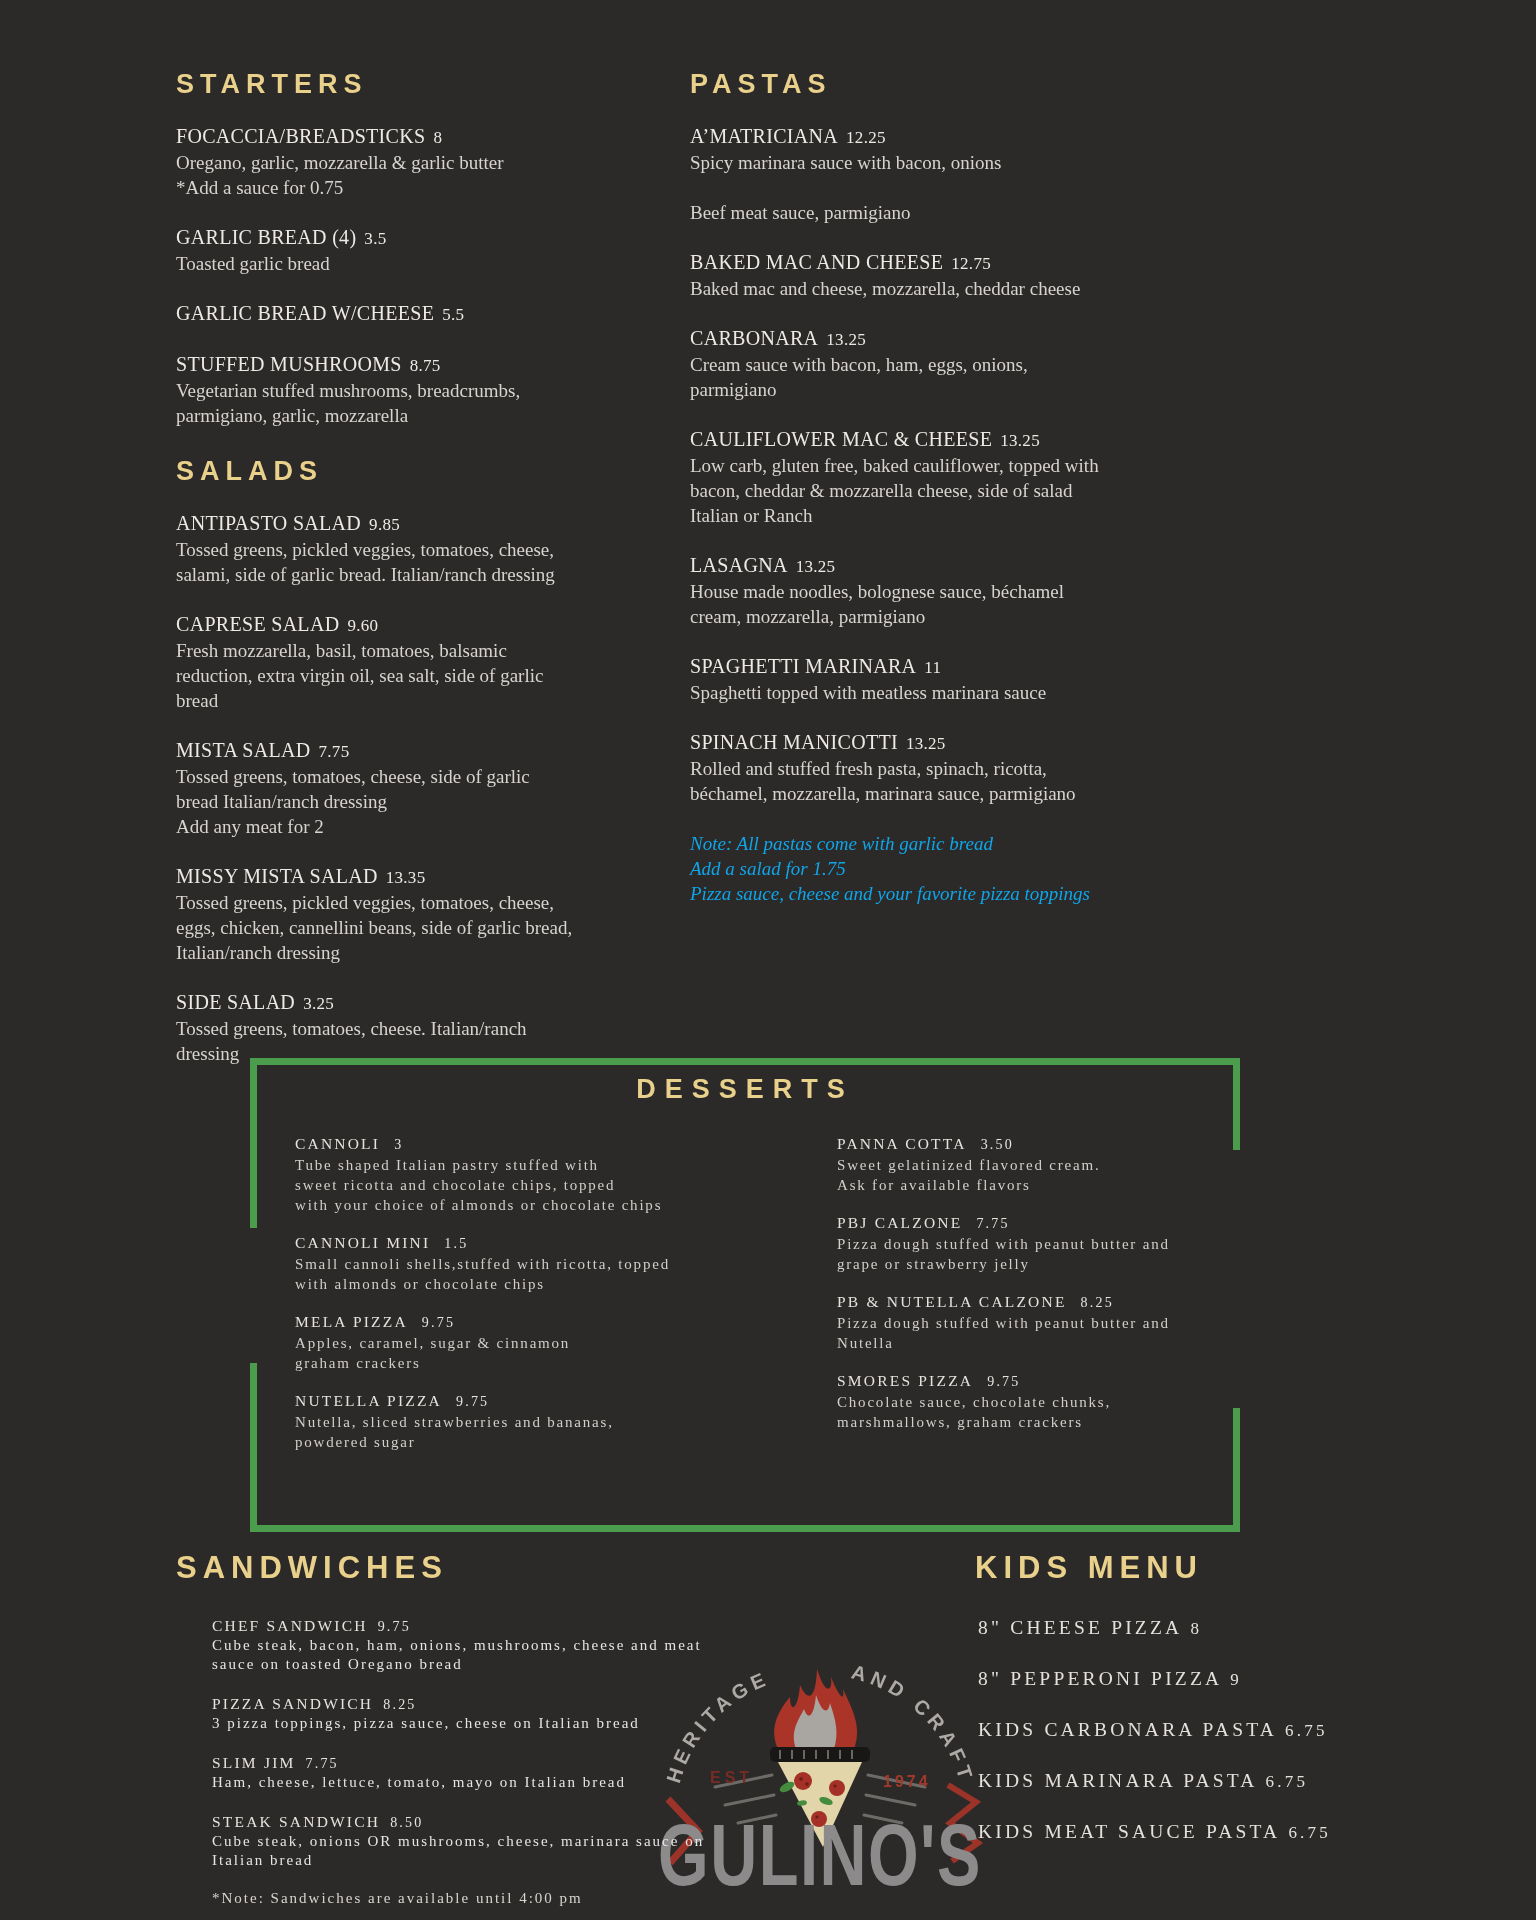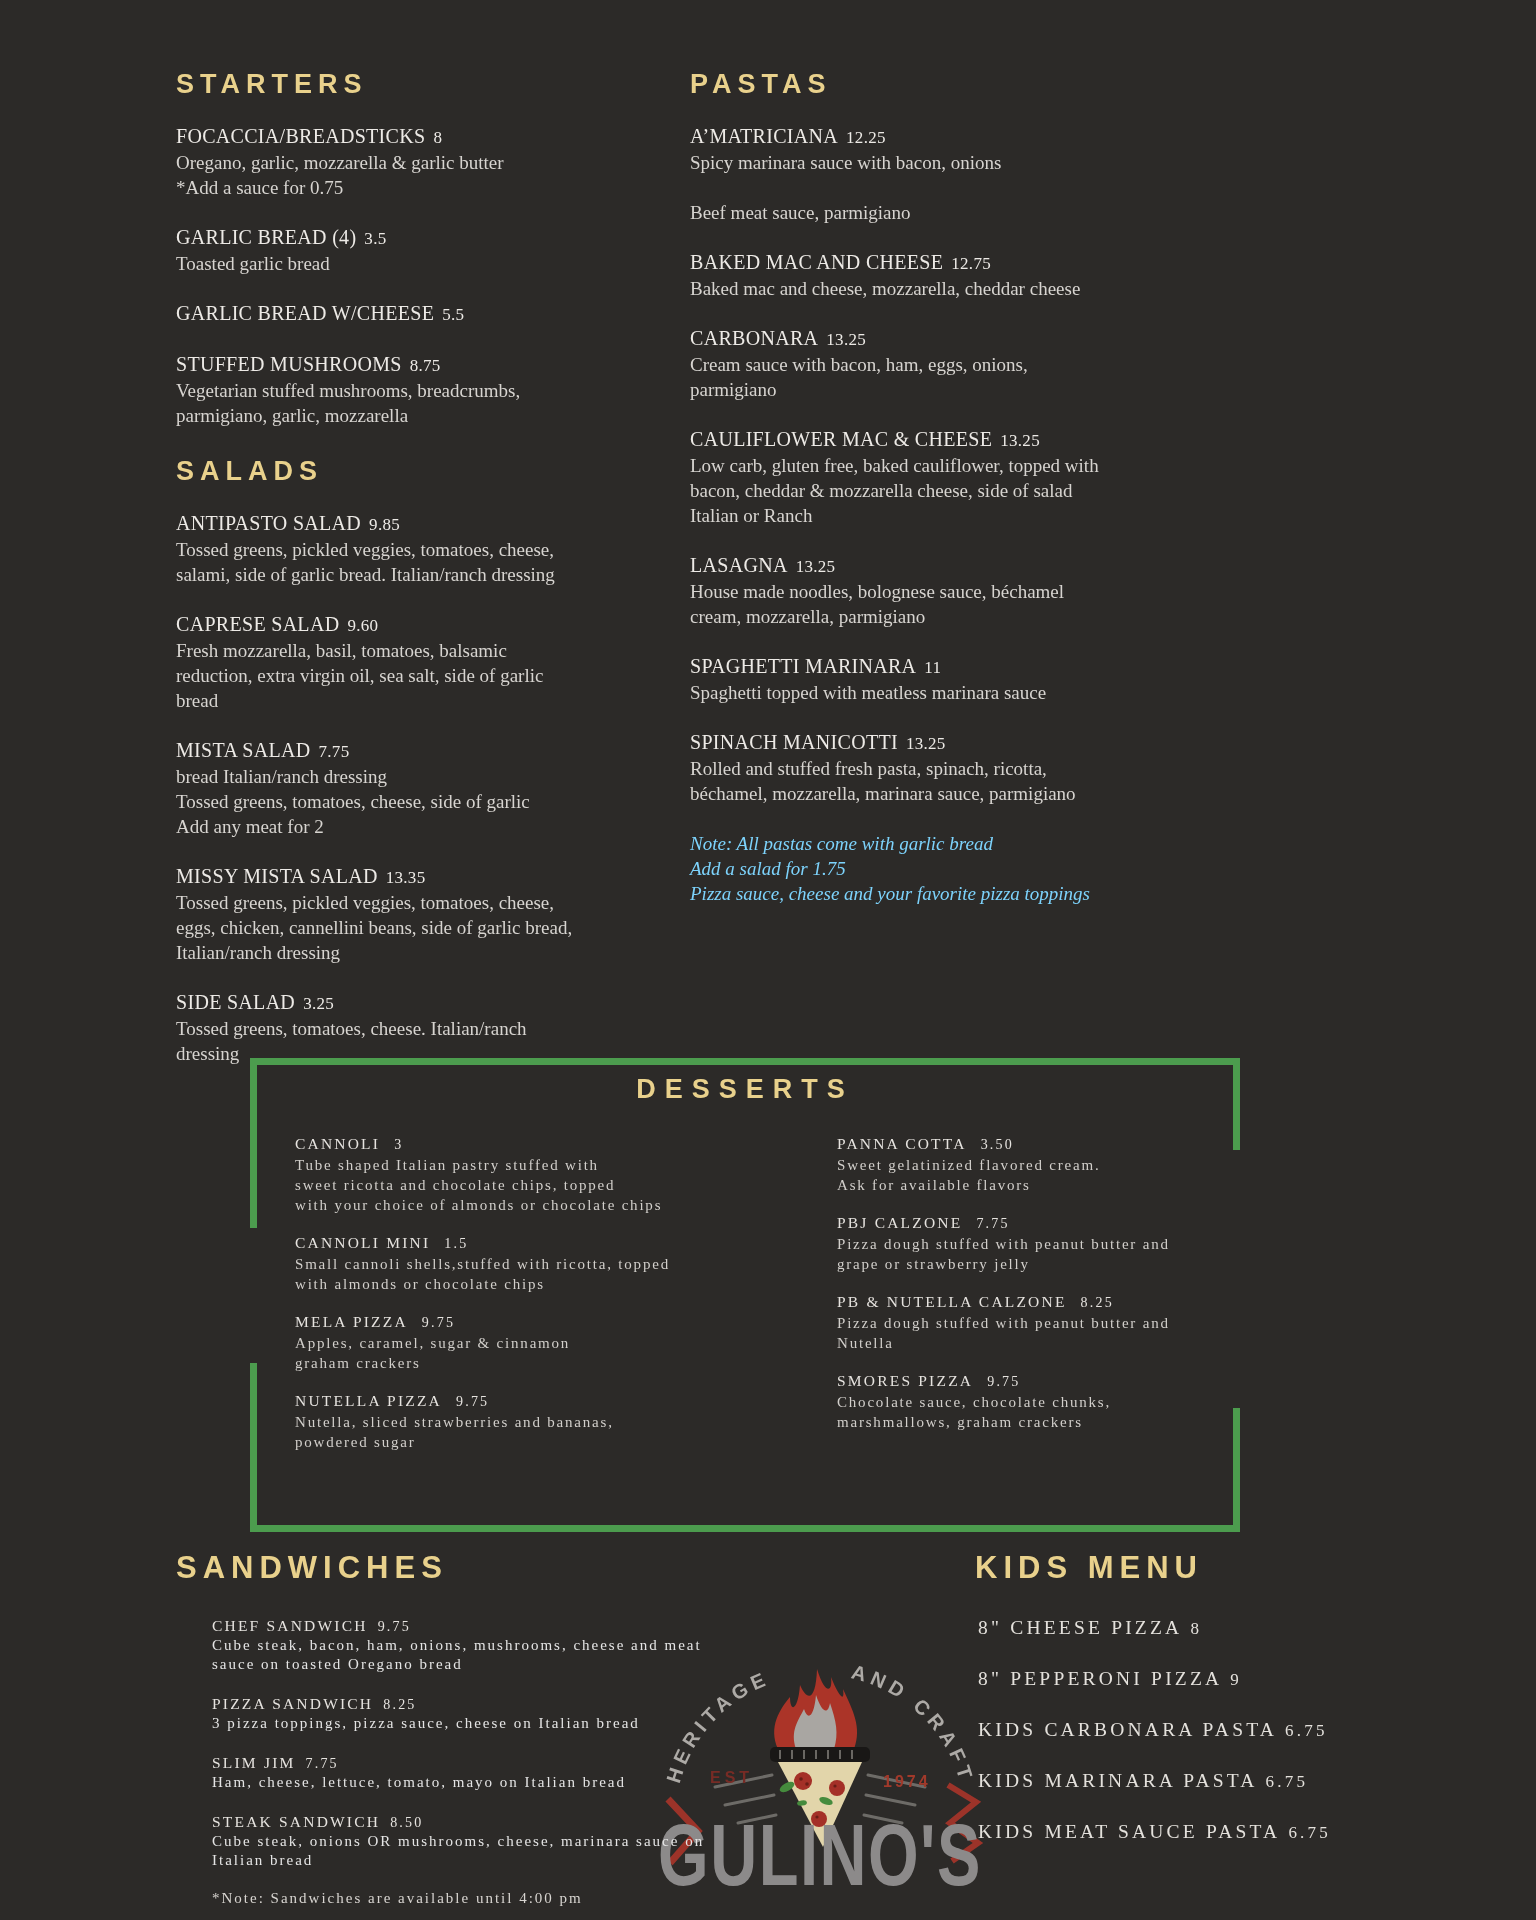--- a/index.html
+++ b/index.html
@@ -12,21 +12,21 @@
   
   .col{position:absolute;top:66px;}
   #left-col{left:176px;width:505px;}
   #right-col{left:690px;width:578px;}
   .menu-item{margin-bottom:25px;}
   .item-title{font-size:20px;line-height:25px;letter-spacing:.3px;color:#edeae6;}
   .price{font-size:17px;margin-left:8px;}
   .desc-line{font-size:19px;line-height:25px;color:#d7d4d0;}
   .salads-heading{margin-top:0;}
   .pasta-note{font-style:italic;}
-  .pasta-note .desc-line{color:#7dd3fc;}
+  .pasta-note .desc-line{color:#0ea5e9;}
   
   .desserts-box{position:absolute;left:250px;top:1058px;width:990px;height:474px;z-index:2;}
   .gb{position:absolute;background:#4c9c4e;}
   .gb-top{left:0;right:0;top:0;height:7px;}
   .gb-bottom{left:0;right:0;bottom:0;height:7px;}
   .gb-l1{left:0;top:0;width:7px;height:170px;}
   .gb-l2{left:0;top:305px;width:7px;height:169px;}
   .gb-r1{right:0;top:0;width:7px;height:92px;}
   .gb-r2{right:0;top:350px;width:7px;height:124px;}
   .desserts-title{font-size:27px;line-height:34px;letter-spacing:9px;text-align:center;margin-top:14px;}
@@ -102,22 +102,22 @@
           <div class="item-title"><span class="nm">CAPRESE SALAD</span><span class="price">9.60</span></div>
           <div>
             <div class="desc-line">Fresh mozzarella, basil, tomatoes, balsamic</div>
             <div class="desc-line">reduction, extra virgin oil, sea salt, side of garlic</div>
             <div class="desc-line">bread</div>
           </div>
         </div>
         <div class="menu-item">
           <div class="item-title"><span class="nm">MISTA SALAD</span><span class="price">7.75</span></div>
           <div>
+            <div class="desc-line">Tossed greens, tomatoes, cheese, side of garlic</div>
             <div class="desc-line">bread Italian/ranch dressing</div>
-            <div class="desc-line">Tossed greens, tomatoes, cheese, side of garlic</div>
             <div class="desc-line"> Add any meat for 2</div>
           </div>
         </div>
         <div class="menu-item">
           <div class="item-title"><span class="nm">MISSY MISTA SALAD</span><span class="price">13.35</span></div>
           <div>
             <div class="desc-line">Tossed greens, pickled veggies, tomatoes, cheese,</div>
             <div class="desc-line">eggs, chicken, cannellini beans, side of garlic bread,</div>
             <div class="desc-line">Italian/ranch dressing</div>
           </div>

